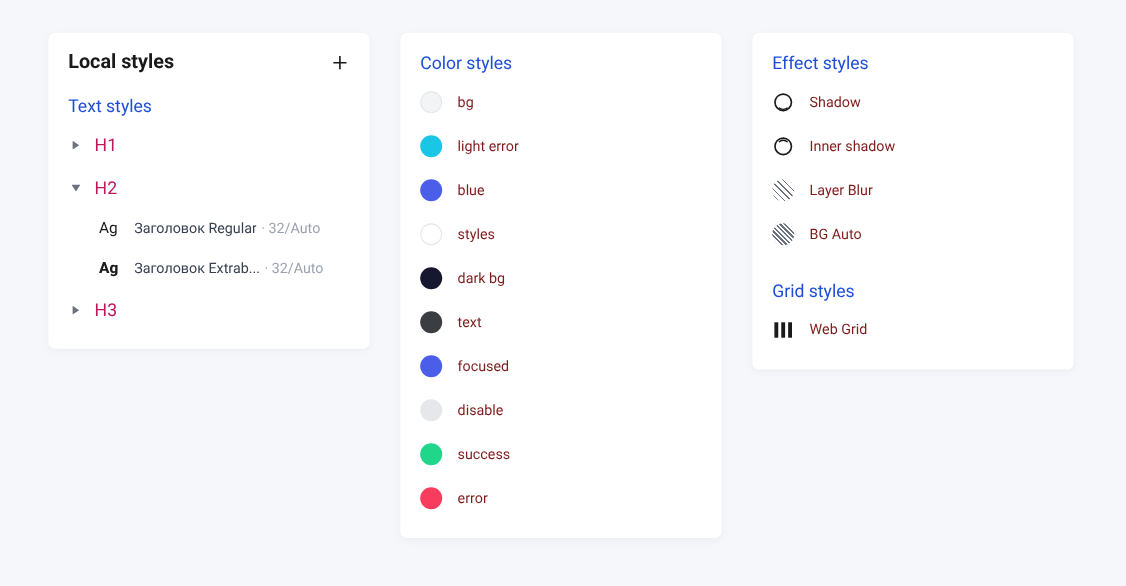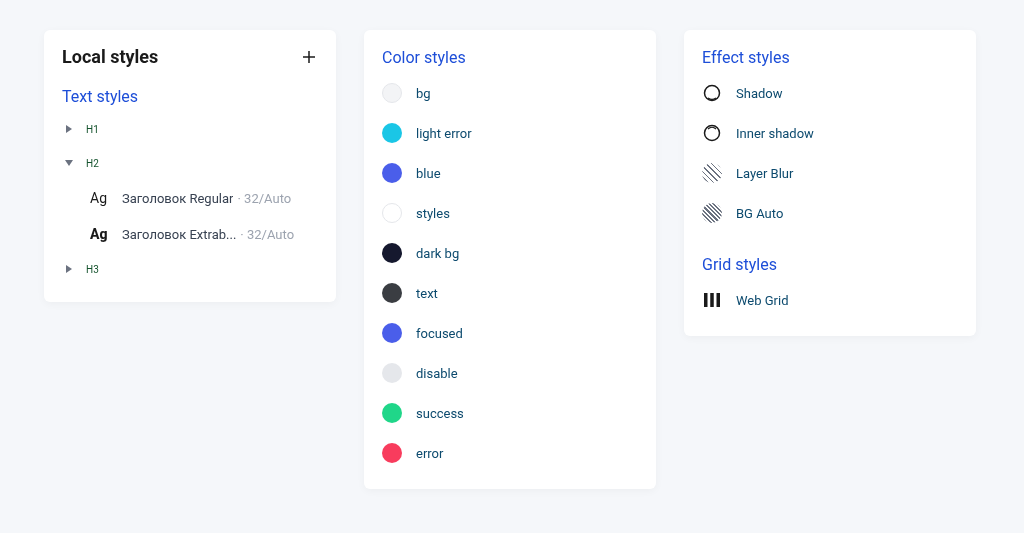--- a/index.html
+++ b/index.html
@@ -50,22 +50,22 @@
     .section-title {
       font-size: 16px;
       color: #1d4ed8;
       padding: 10px 18px 6px 18px;
     }
     .tree-item {
       display: flex;
       align-items: center;
       padding: 10px 18px;
       cursor: pointer;
-      font-size: 10px;
-      color: #14532d;
+      font-size: 16px;
+      color: #be185d;
       text-align: center;
     }
     .tree-item .caret {
       width: 14px;
       height: 14px;
       display: flex;
       align-items: center;
       justify-content: center;
       margin-right: 10px;
     }
@@ -106,21 +106,21 @@
     }
     .panel-inner-pad {
       padding-bottom: 16px;
     }
     .color-item, .effect-item, .grid-item {
       display: flex;
       align-items: center;
       padding: 10px 18px;
       cursor: pointer;
       font-size: 13px;
-      color: #0c4a6e;
+      color: #7f1d1d;
     }
     .swatch {
       width: 20px;
       height: 20px;
       border-radius: 50%;
       margin-right: 14px;
       flex-shrink: 0;
     }
     .swatch-border {
       border: 1px solid #e5e7eb;

